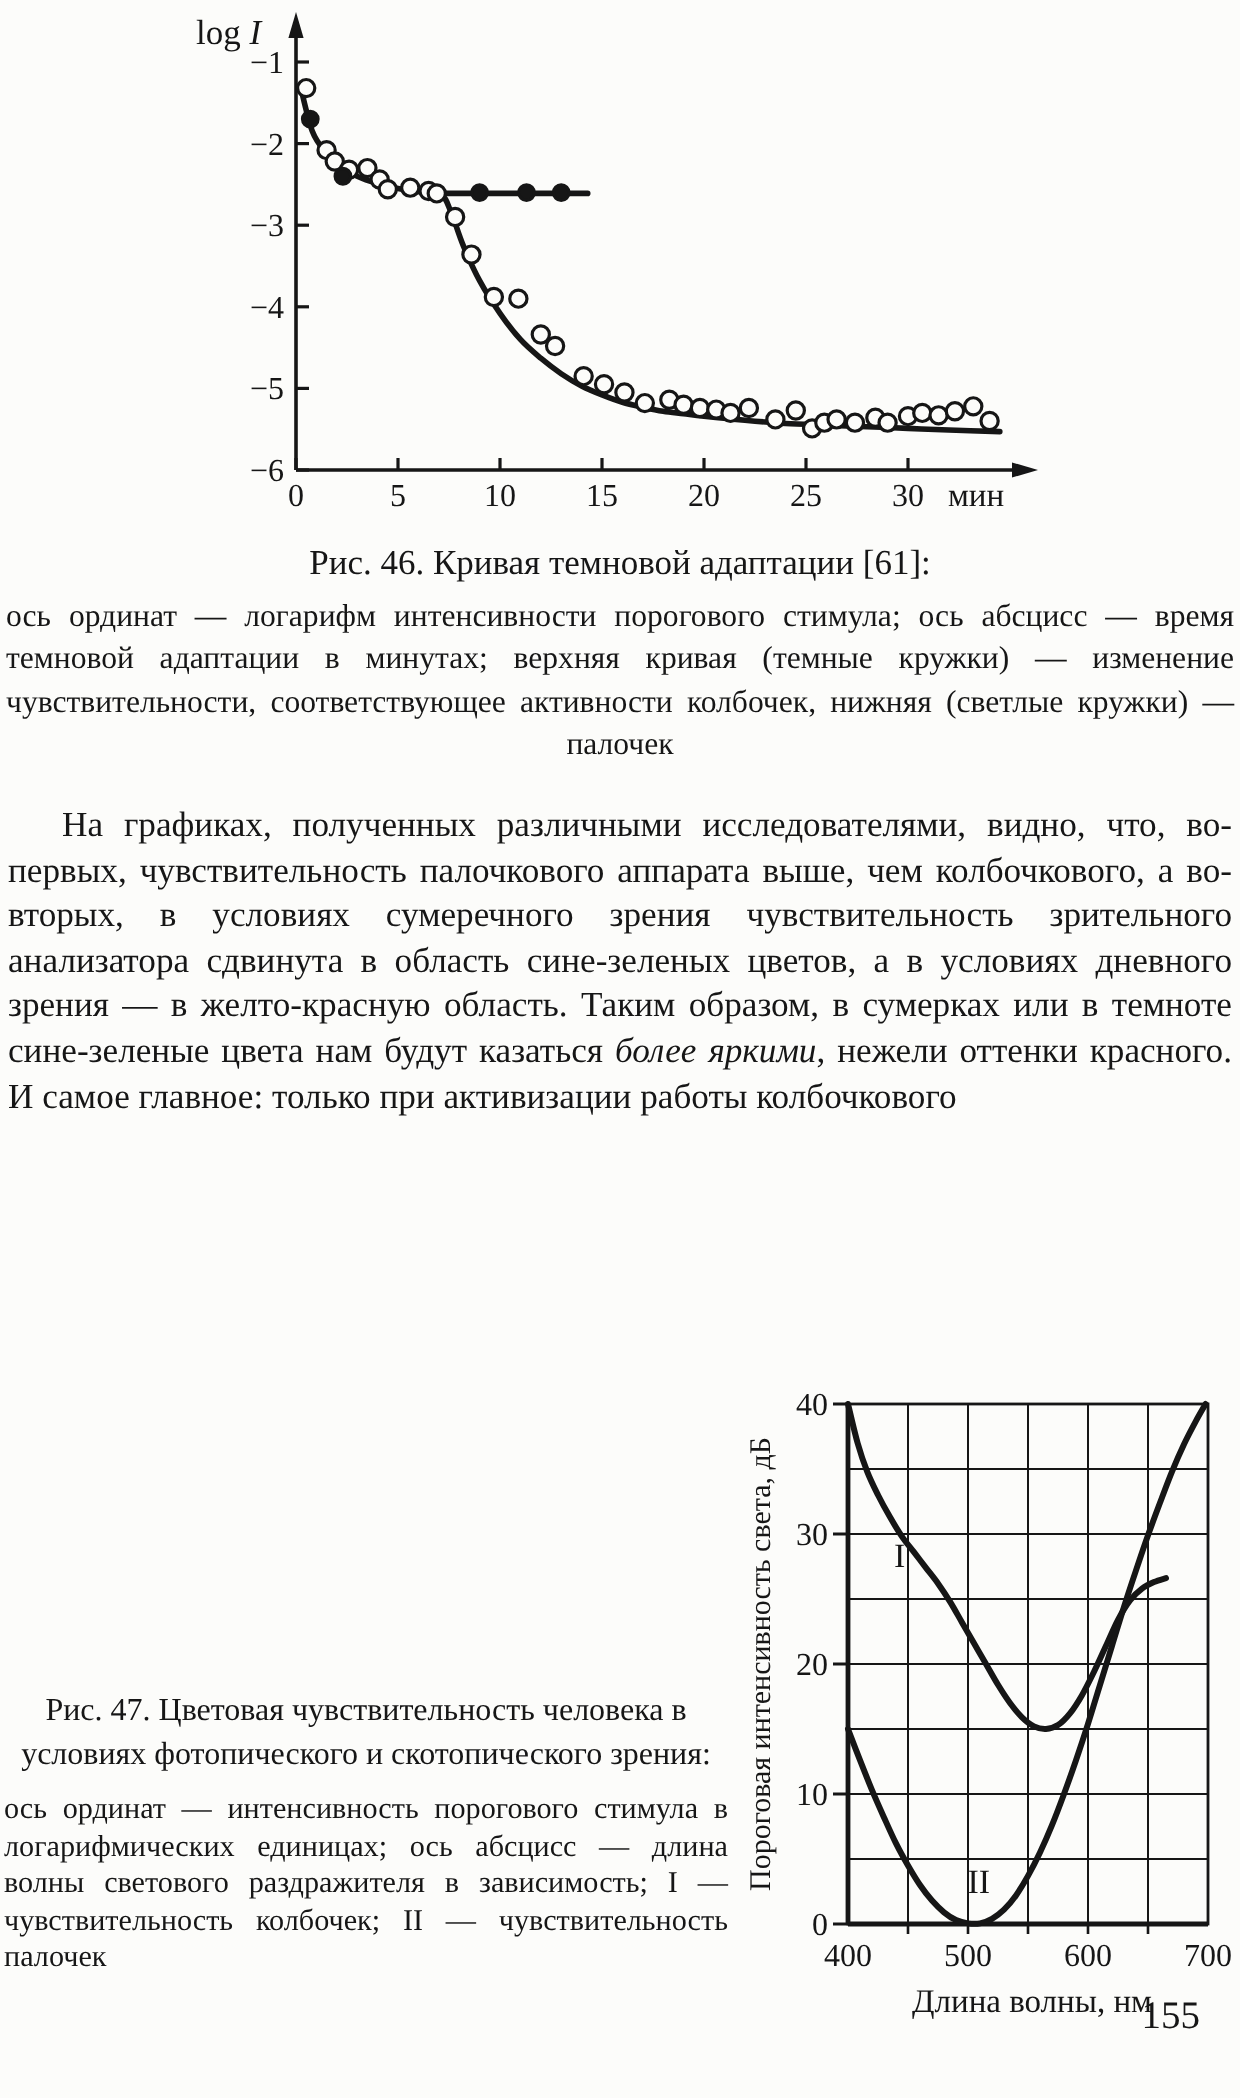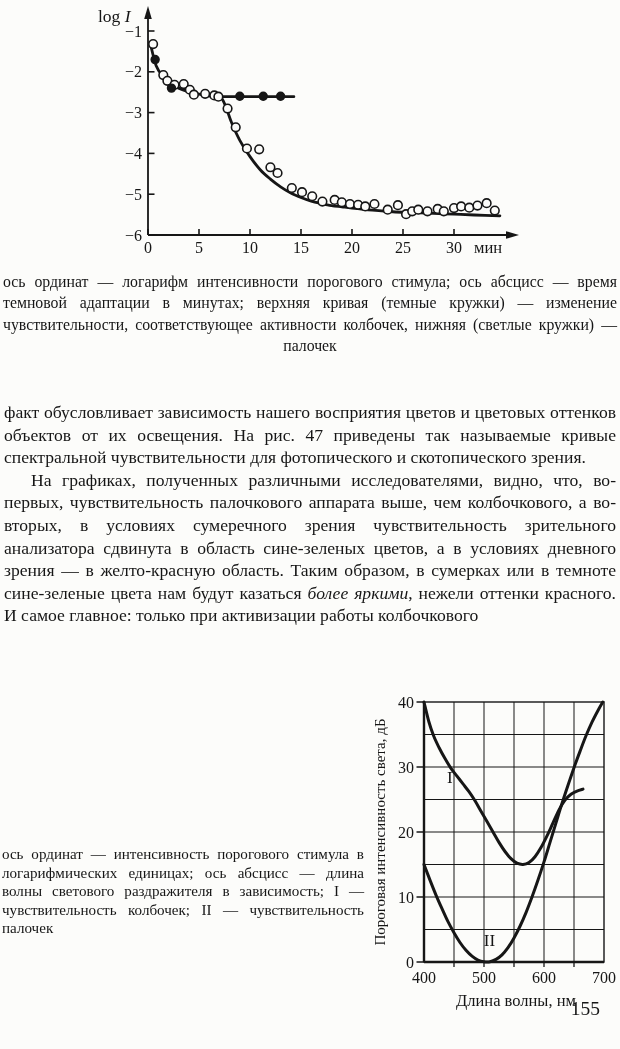--- a/index.html
+++ b/index.html
@@ -129,30 +129,31 @@
       <g>
         <circle cx="65.14" cy="59.559999999999995" r="3.9" fill="#161616" stroke="#161616" stroke-width="1.6"></circle>
         <circle cx="81.46" cy="88.11999999999999" r="3.9" fill="#161616" stroke="#161616" stroke-width="1.6"></circle>
         <circle cx="149.8" cy="96.28" r="3.9" fill="#161616" stroke="#161616" stroke-width="1.6"></circle>
         <circle cx="173.26" cy="96.28" r="3.9" fill="#161616" stroke="#161616" stroke-width="1.6"></circle>
         <circle cx="190.6" cy="96.28" r="3.9" fill="#161616" stroke="#161616" stroke-width="1.6"></circle>
       </g>
     </svg>
 
   <div class="fig46-caption">
+    <p class="cap-title">Рис. 46. Кривая темновой адаптации [61]:</p>
     <p class="cap-small">ось ординат — логарифм интенсивности порогового стимула; ось абсцисс — время темновой адаптации в минутах; верхняя кривая (темные кружки) — изменение чувствительности, соответствующее активности колбочек, нижняя (светлые кружки) — палочек</p>
   </div>
 
   <div class="bodytext">
-    <p>факт обусловливает зависимость нашего восприятия цветов и цветовых оттенков объектов от их освещения. На рис. 47 приведены так называемые кривые спектральной чувствительности для фотопического и скотопического зрения.</p>
     <p class="indent"><span>На графиках, полученных различными исследователями, видно, что, во-первых, чувствительность палочкового аппарата выше, чем колбочкового, а во-вторых, в условиях сумеречного зрения чувствительность зрительного анализатора сдвинута в область сине-зеленых цветов, а в условиях дневного зрения — в желто-красную область. Таким образом, в сумерках или в темноте сине-зеленые цвета нам будут казаться </span><span class="em">более яркими</span><span>, нежели оттенки красного. И самое главное: только при активизации работы колбочкового</span></p>
   </div>
 
   <div class="bottom-row">
     <div class="fig47-caption">
+      <p class="cap-title">Рис. 47. Цветовая чувствительность человека в условиях фотопического и скотопического зрения:</p>
       <p class="cap-small">ось ординат — интенсивность порогового стимула в логарифмических единицах; ось абсцисс — длина волны светового раздражителя в зависимость; I — чувствительность колбочек; II — чувствительность палочек</p>
     </div>
     <svg class="fig47-chart" width="248" height="328" viewBox="0 0 248 328">
         <g>
           <line x1="82" y1="8" x2="82" y2="268" stroke="#161616" stroke-width="1"></line>
           <line x1="112" y1="8" x2="112" y2="268" stroke="#161616" stroke-width="1"></line>
           <line x1="142" y1="8" x2="142" y2="268" stroke="#161616" stroke-width="1"></line>
           <line x1="172" y1="8" x2="172" y2="268" stroke="#161616" stroke-width="1"></line>
           <line x1="202" y1="8" x2="202" y2="268" stroke="#161616" stroke-width="1"></line>
           <line x1="52" y1="235.5" x2="232" y2="235.5" stroke="#161616" stroke-width="1"></line>

